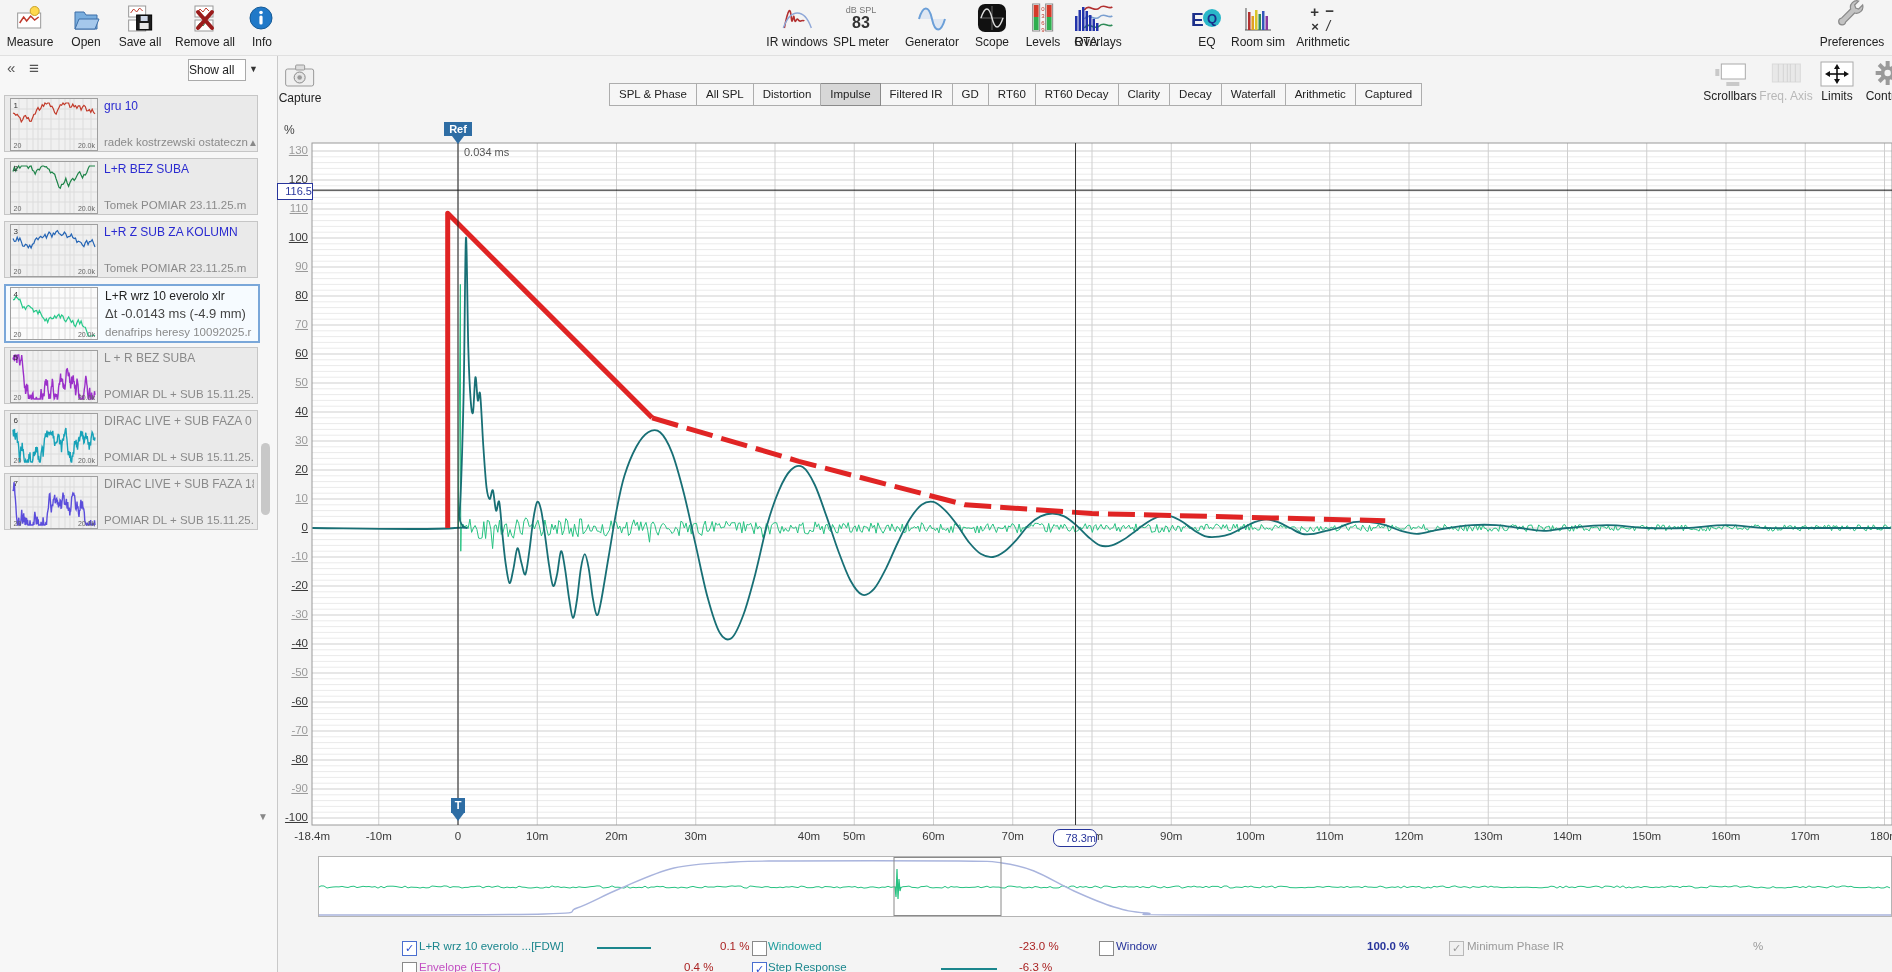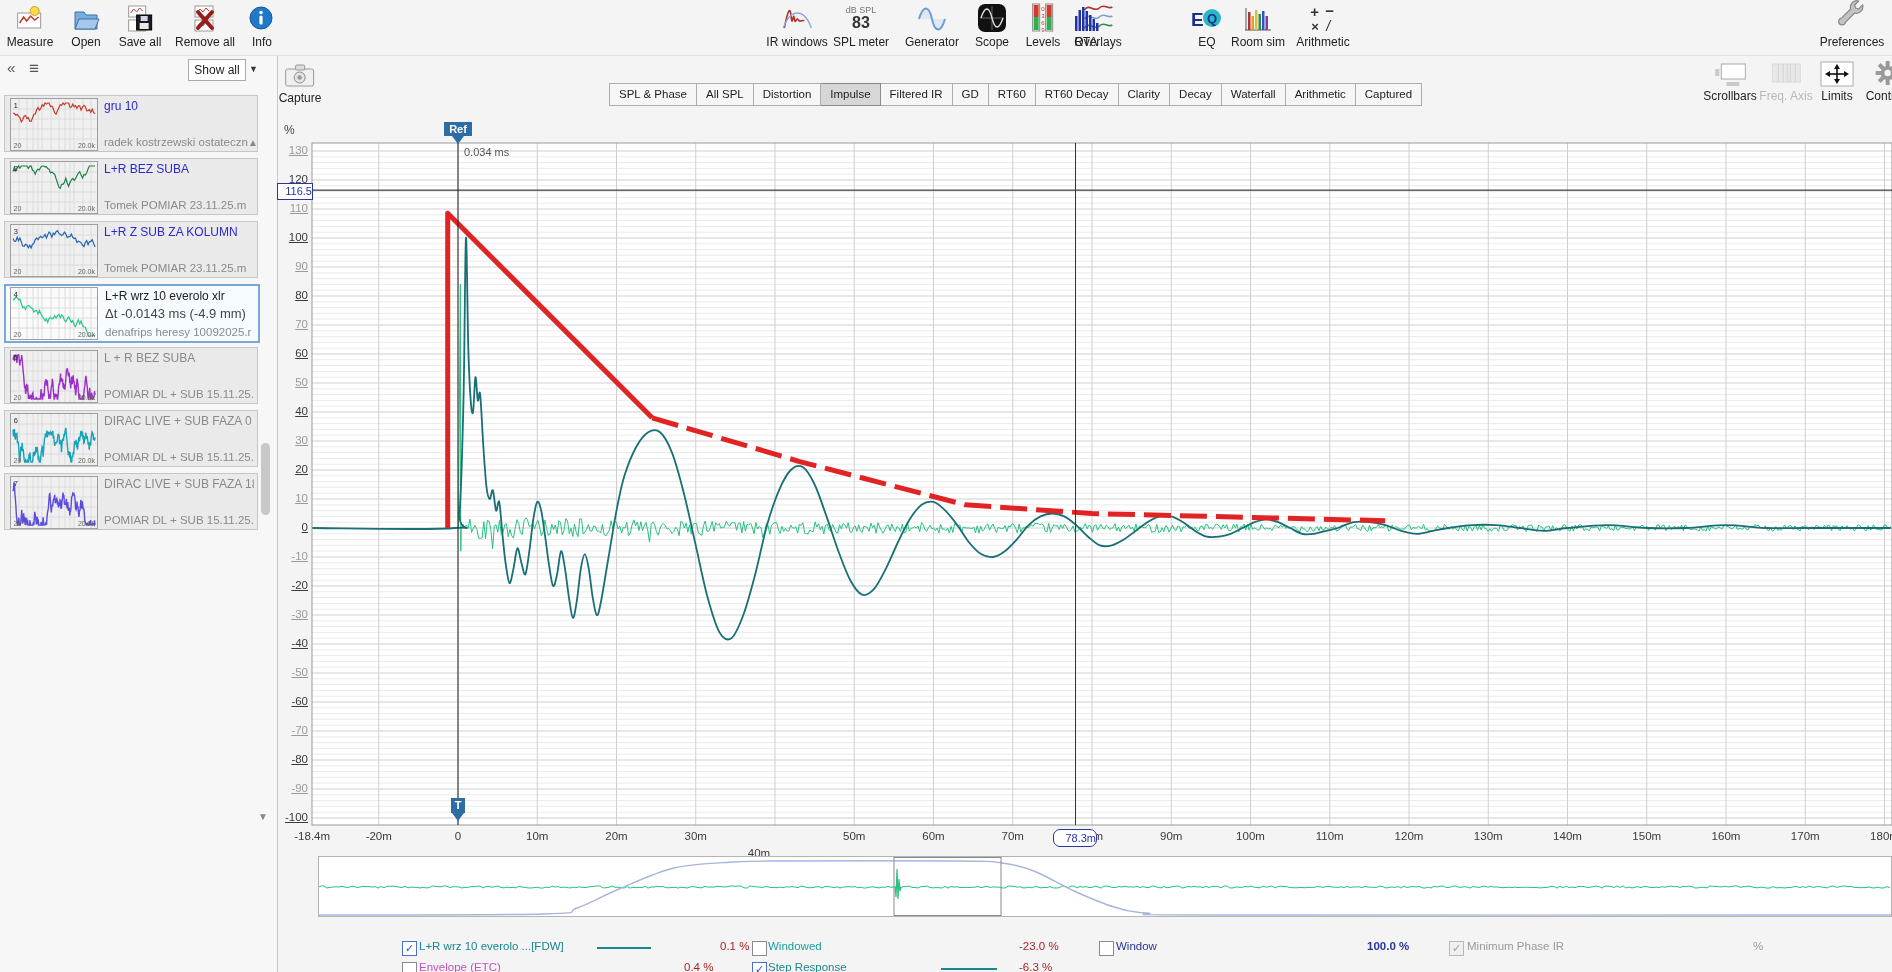--- a/index.html
+++ b/index.html
@@ -9,21 +9,21 @@
   
   #topbar{position:absolute;left:0;top:0;width:1892px;height:55px;background:#f4f4f4;border-bottom:1px solid #e0e0e0;}
   .tbtn{position:absolute;top:2px;transform:translateX(-50%);text-align:center;cursor:default;}
   .tbtn .ticon{height:32px;display:flex;align-items:flex-end;justify-content:center;}
   .tbtn .tlabel{font-size:12px;color:#222;margin-top:1px;white-space:nowrap;}
   .tlabel.dis{color:#b8b8b8;}
   
   #sidebar{position:absolute;left:0;top:56px;width:277px;height:916px;background:#f7f7f7;border-right:1px solid #c9c9c9;}
   .sb-glyph{position:absolute;font-size:15px;color:#555;cursor:default;}
   #showall{position:absolute;left:188px;top:3px;width:56px;height:20px;background:#fff;border:1px solid #aaa;
-           font-size:12px;color:#222;text-align:center;line-height:20px;}
+           font-size:12px;color:#222;line-height:20px;}
   #showall-arrow{position:absolute;left:249px;top:8px;font-size:9px;color:#333;}
   .mitem{position:absolute;left:4px;width:252px;height:55px;background:#eaeaea;border:1px solid #c6c6c6;}
   .mitem.sel{background:#f6fbff;border:2px solid #7aa7d9;}
   .mthumb{position:absolute;left:5px;top:2px;width:86px;height:51px;border:1px solid #9f9f9f;background:#f0f0f0;}
   .mtitle{position:absolute;left:99px;top:3px;width:150px;font-size:12px;white-space:nowrap;overflow:hidden;}
   .mdelta{position:absolute;left:99px;top:20px;width:150px;font-size:13px;color:#444;white-space:nowrap;overflow:hidden;}
   .msub{position:absolute;left:99px;bottom:3px;width:150px;font-size:11.5px;color:#8a8a8a;white-space:nowrap;overflow:hidden;}
   #sb-scroll{position:absolute;left:261px;top:387px;width:9px;height:72px;background:#c8c8c8;border-radius:5px;}
   
   #tabs{position:absolute;left:609px;top:83px;height:23px;display:flex;}
@@ -706,26 +706,26 @@
       <div class="ytick" style="top: 637px; color: rgb(58, 58, 58);">-40</div>
       <div class="ytick" style="top: 666px; color: rgb(154, 154, 154);">-50</div>
       <div class="ytick" style="top: 695px; color: rgb(58, 58, 58);">-60</div>
       <div class="ytick" style="top: 724px; color: rgb(154, 154, 154);">-70</div>
       <div class="ytick" style="top: 753px; color: rgb(58, 58, 58);">-80</div>
       <div class="ytick" style="top: 782px; color: rgb(154, 154, 154);">-90</div>
       <div class="ytick" style="top: 811px; color: rgb(58, 58, 58);">-100</div>
     </div>
   <div id="xticks">
       <div class="xtick" style="left: 312.18px;">-18.4m</div>
-      <div class="xtick" style="left: 378.75px;">-20m</div>
+      <div class="xtick" style="left: 378.75px;">-10m</div>
       <div class="xtick" style="left: 458px;">0</div>
       <div class="xtick" style="left: 537.25px;">10m</div>
       <div class="xtick" style="left: 616.5px;">20m</div>
       <div class="xtick" style="left: 695.75px;">30m</div>
-      <div class="xtick" style="left: 759px; margin-top: 17px;">40m</div>
+      <div class="xtick" style="left: 809px;">40m</div>
       <div class="xtick" style="left: 854.25px;">50m</div>
       <div class="xtick" style="left: 933.5px;">60m</div>
       <div class="xtick" style="left: 1012.75px;">70m</div>
       <div class="xtick" style="left: 1092px;">80m</div>
       <div class="xtick" style="left: 1171.25px;">90m</div>
       <div class="xtick" style="left: 1250.5px;">100m</div>
       <div class="xtick" style="left: 1329.75px;">110m</div>
       <div class="xtick" style="left: 1409px;">120m</div>
       <div class="xtick" style="left: 1488.25px;">130m</div>
       <div class="xtick" style="left: 1567.5px;">140m</div>

